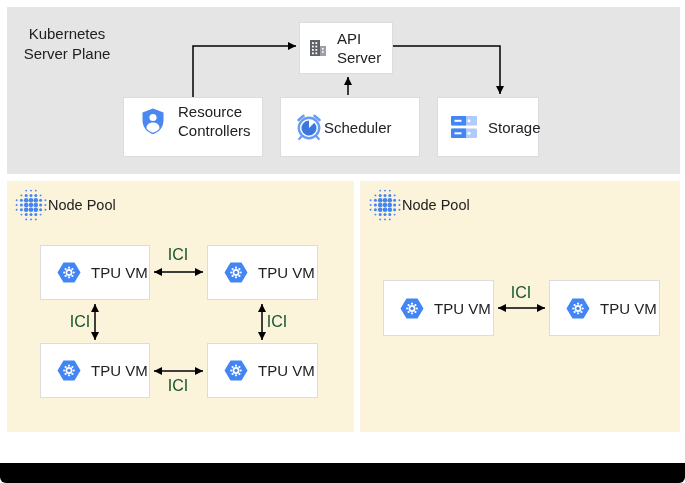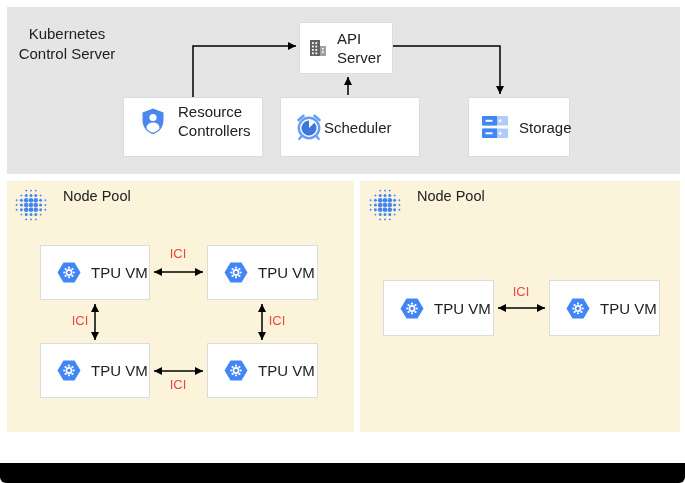--- a/index.html
+++ b/index.html
@@ -6,37 +6,37 @@
   .canvas{position:relative;width:685px;height:483px;background:#ffffff;overflow:hidden;
           font-family:"Liberation Sans",sans-serif;color:#202124;}
   .panel{position:absolute;}
   .cp-panel{background:#e5e5e5;}
   .np-panel{background:#FCF3DB;}
   .cp-title{position:absolute;left:10px;top:17px;width:100px;text-align:center;
             font-size:15px;line-height:20px;color:#202124;}
   .node-box{position:absolute;background:#ffffff;border:1px solid #DADCE0;
             display:flex;align-items:center;box-sizing:border-box;}
   .node-box .lbl{font-size:15px;line-height:19px;color:#202124;}
-  .np-header{position:absolute;display:flex;gap:15px;height:34px;}
+  .np-header{position:absolute;display:flex;align-items:center;height:34px;}
   .np-header .lbl{font-size:14.5px;color:#202124;}
   .icon{display:flex;align-items:center;justify-content:center;flex:0 0 auto;}
-  .ici{position:absolute;font-size:13px;color:#ef4444;transform:translateX(-50%);}
+  .ici{position:absolute;font-size:16px;color:#14532d;transform:translateX(-50%);}
   .arrows{position:absolute;left:0;top:0;pointer-events:none;}
   .bottom-bar{position:absolute;left:0;top:463px;width:685px;height:20px;background:#000;
               border-radius:0 0 6px 6px;}
 </style>
 </head>
 <body>
 
 <div class="canvas">
 
   <div class="panel cp-panel" style="left:7px;top:7px;width:673px;height:167px;">
     <div class="cp-title">
       <div>Kubernetes</div>
-      <div>Control Server</div>
+      <div>Server Plane</div>
     </div>
   </div>
 
   <div class="panel np-panel" style="left:7px;top:181px;width:347px;height:251px;"></div>
   <div class="panel np-panel" style="left:360px;top:181px;width:320px;height:251px;"></div>
 
   <div class="np-header" style="left:14px;top:188px;">
     <span class="icon">
       <svg width="34" height="34" viewBox="0 0 34 34" fill="#4285F4">
         <circle cx="12.2" cy="12.2" r="2.3"></circle>
@@ -166,21 +166,21 @@
         <line x1="25.5" y1="8" x2="20.5" y2="3.8" stroke="#669DF6" stroke-width="2.6" stroke-linecap="round"></line>
         <line x1="7.2" y1="24.8" x2="5.2" y2="27" stroke="#669DF6" stroke-width="2.2" stroke-linecap="round"></line>
         <line x1="22.8" y1="24.8" x2="24.8" y2="27" stroke="#669DF6" stroke-width="2.2" stroke-linecap="round"></line>
         <circle cx="15" cy="16" r="10.2" fill="#ffffff" stroke="#669DF6" stroke-width="2.4"></circle>
         <path d="M15 16 L20.3 10.7 A7.5 7.5 0 1 1 15 8.5 Z" fill="#3C78DC"></path>
       </svg>
     </span>
     <span class="lbl">Scheduler</span>
   </div>
 
-  <div class="node-box" style="left:437px;top:97px;width:102px;height:60px;gap:10px;padding:0 0 0 12px;margin-left:31px;">
+  <div class="node-box" style="left:437px;top:97px;width:102px;height:60px;gap:10px;padding:0 0 0 12px;">
     <span class="icon">
       <svg width="28" height="24" viewBox="0 0 28 24">
         <rect x="1" y="1" width="26" height="9.5" rx="1.2" fill="#AECBFA"></rect>
         <path d="M2.2 1 H16 V10.5 H2.2 A1.2 1.2 0 0 1 1 9.3 V2.2 A1.2 1.2 0 0 1 2.2 1 Z" fill="#4285F4"></path>
         <rect x="4.5" y="4.8" width="7" height="2" fill="#ffffff"></rect>
         <circle cx="19" cy="5.8" r="1.5" fill="#ffffff"></circle>
         <rect x="1" y="13.5" width="26" height="9.5" rx="1.2" fill="#AECBFA"></rect>
         <path d="M2.2 13.5 H16 V23 H2.2 A1.2 1.2 0 0 1 1 21.8 V14.7 A1.2 1.2 0 0 1 2.2 13.5 Z" fill="#4285F4"></path>
         <rect x="4.5" y="17.3" width="7" height="2" fill="#ffffff"></rect>
         <circle cx="19" cy="18.3" r="1.5" fill="#ffffff"></circle>

